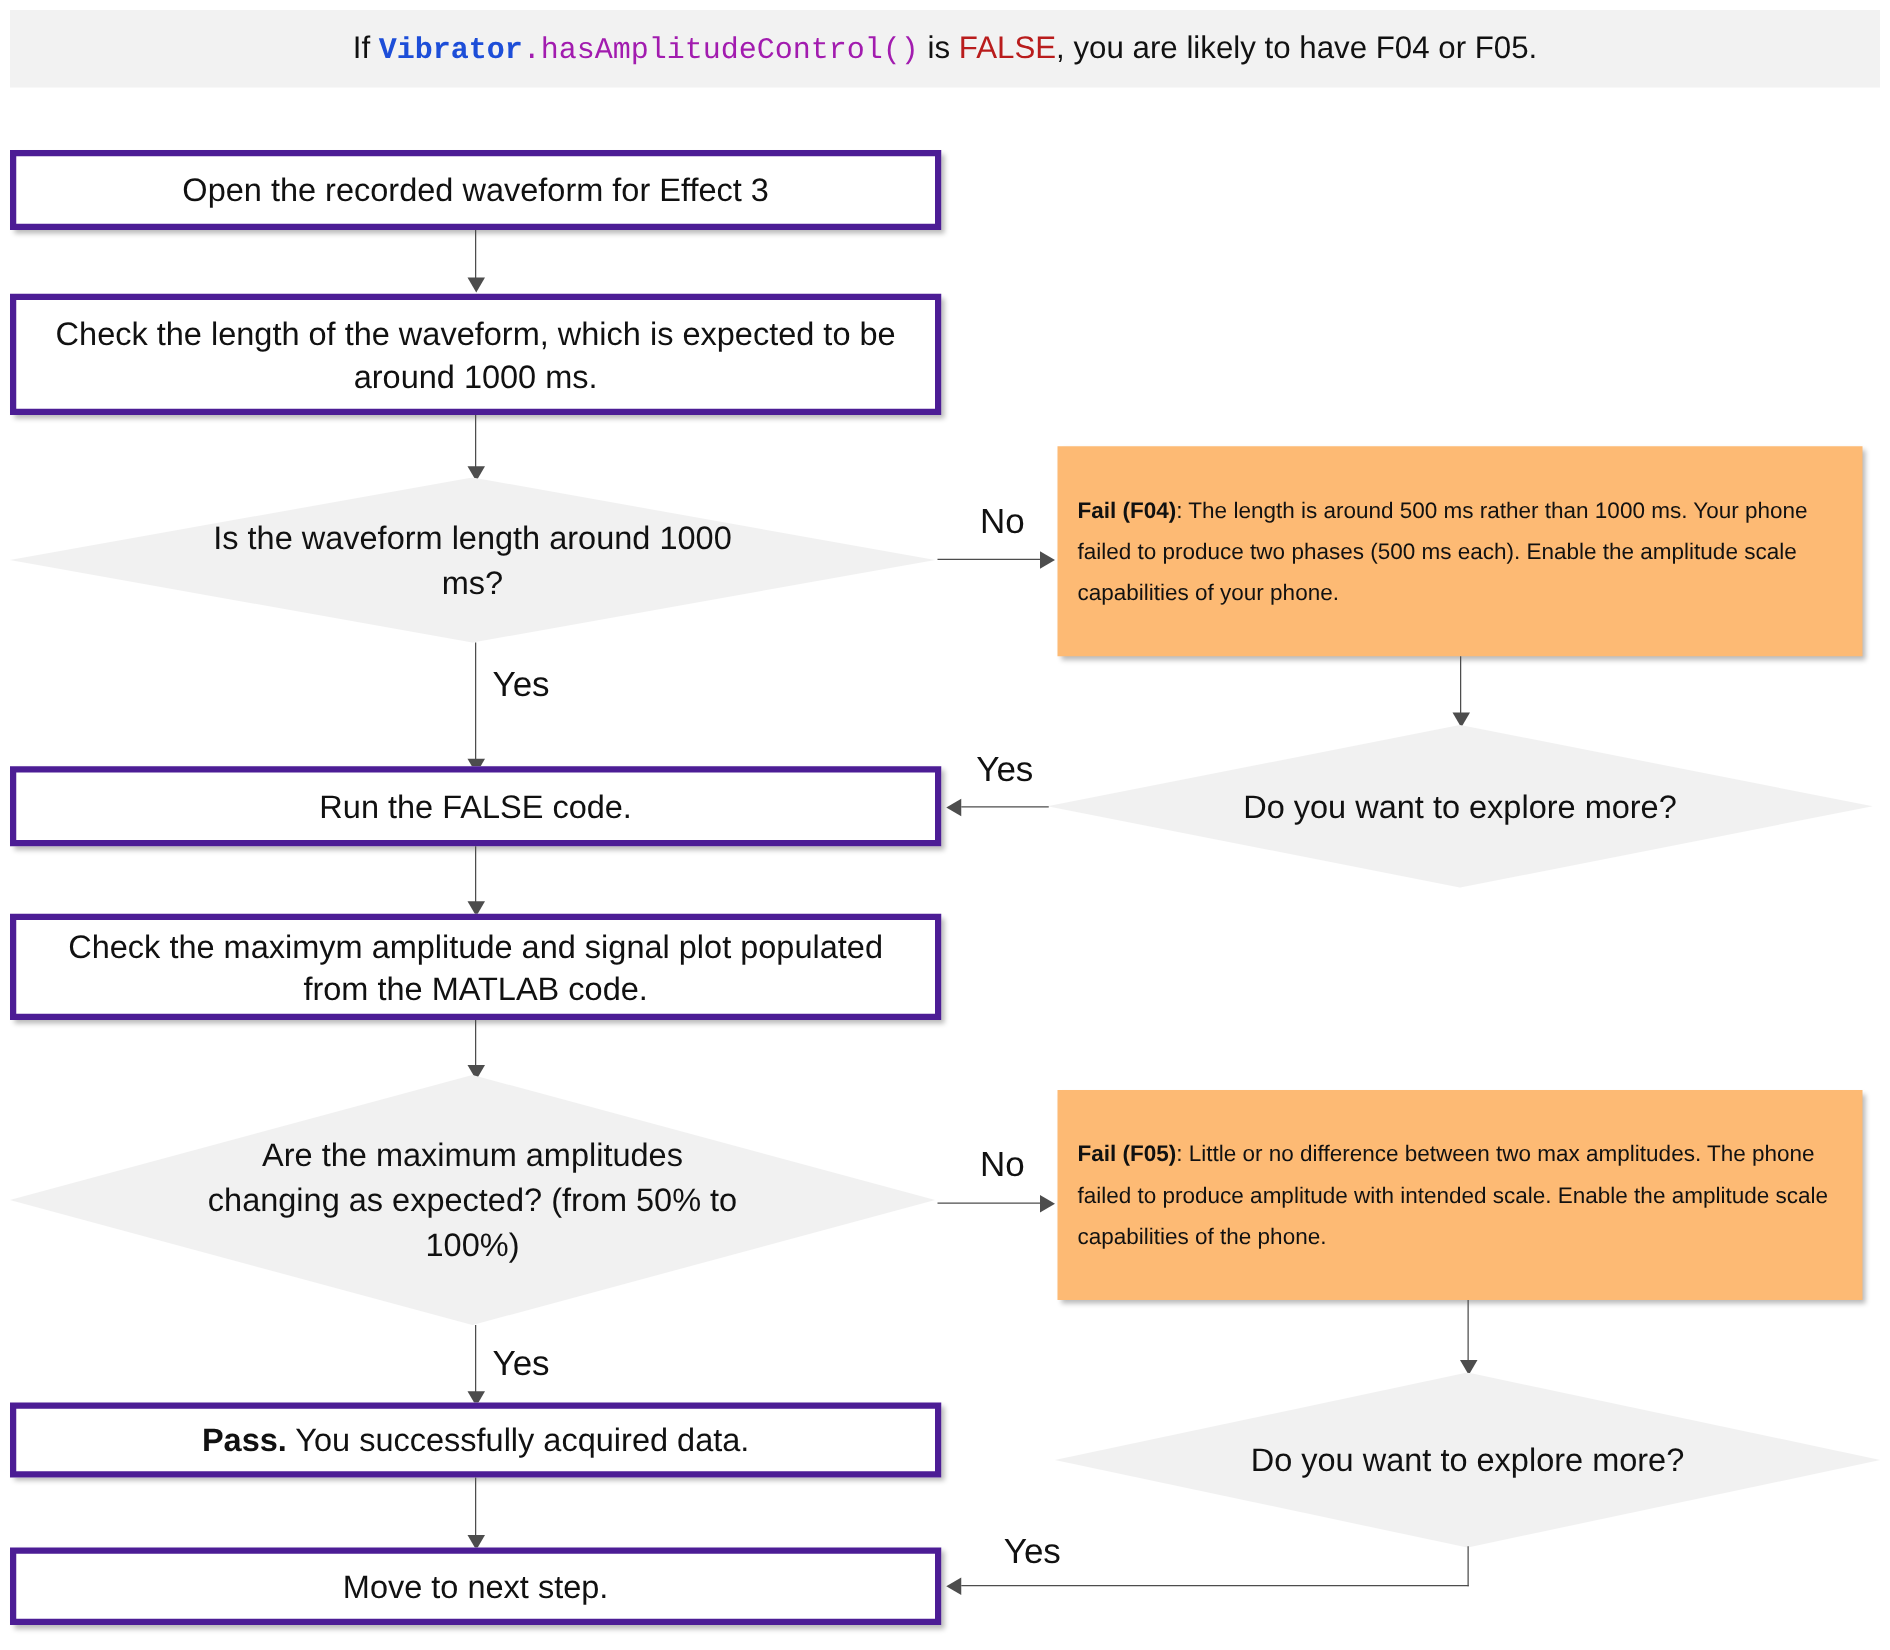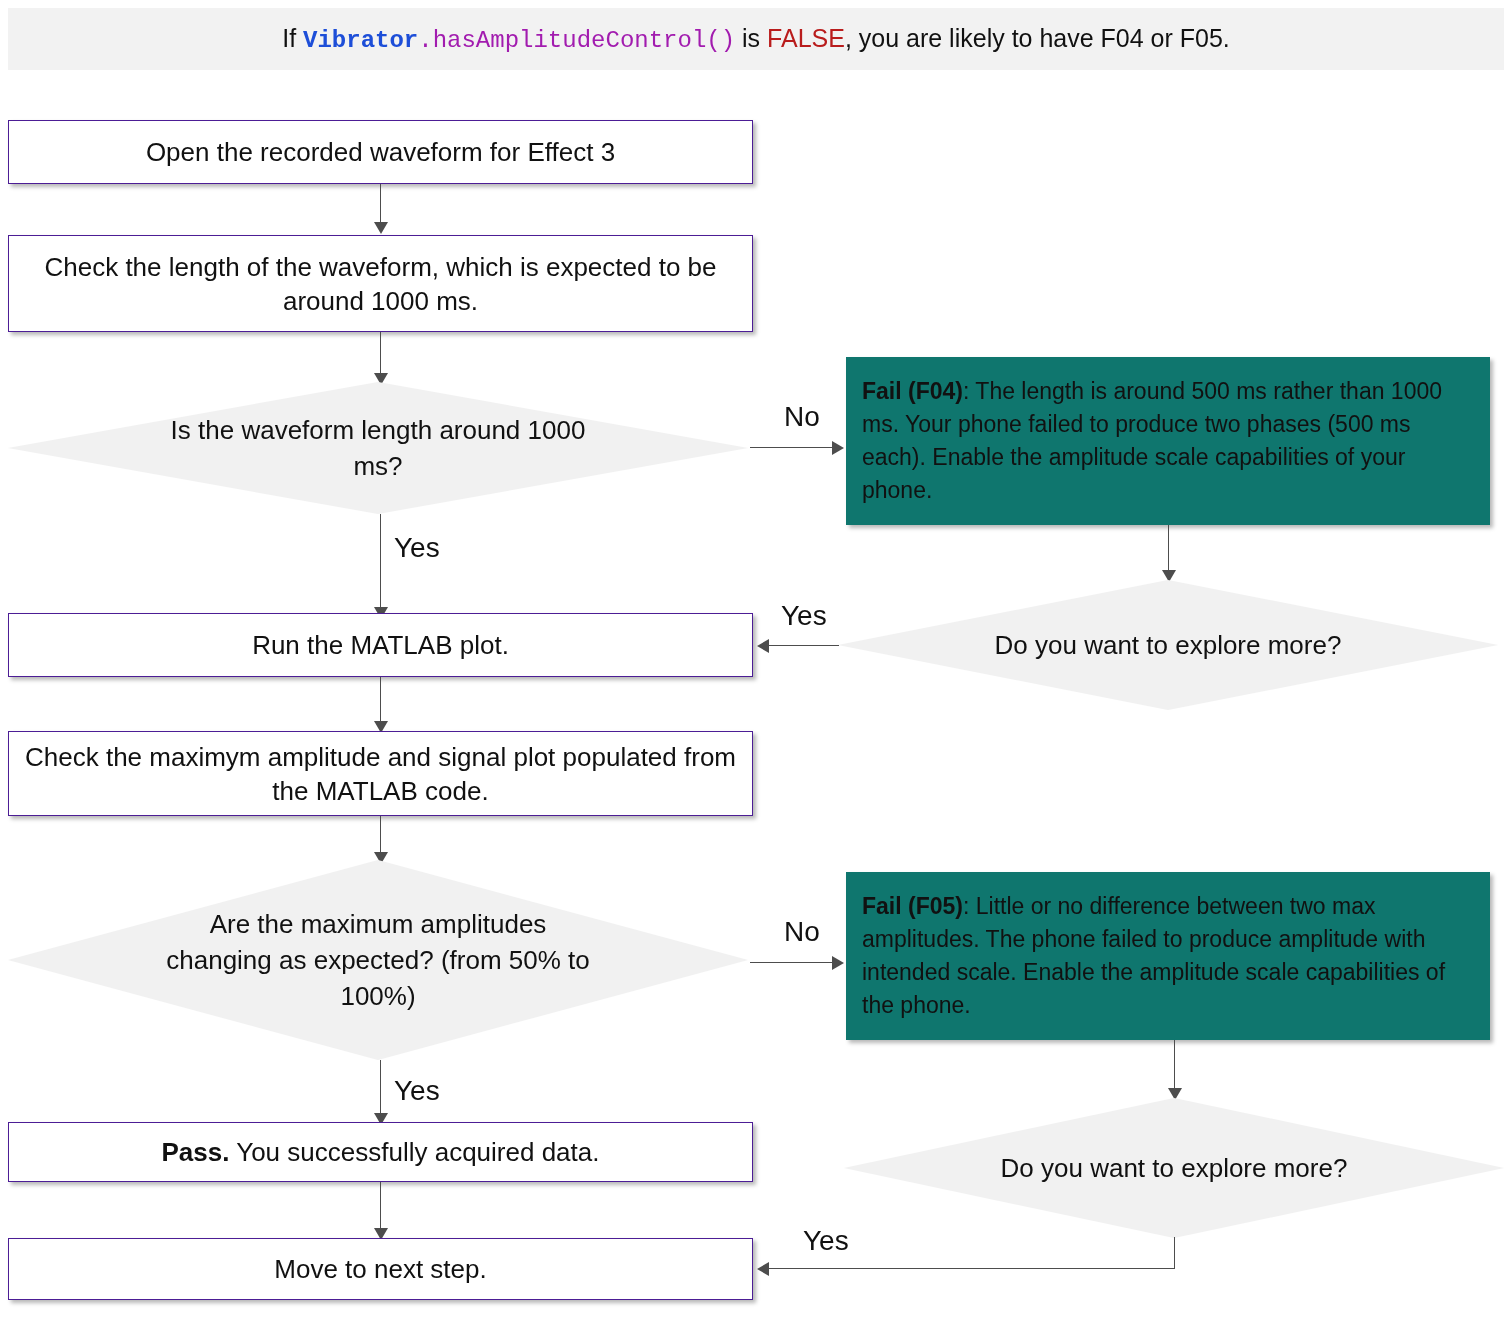--- a/index.html
+++ b/index.html
@@ -47,32 +47,32 @@
     position: absolute;
     box-sizing: border-box;
     display: flex;
     align-items: center;
     justify-content: center;
     text-align: center;
   }
 
   .proc {
     background: #ffffff;
-    border: 1px solid #4c1d95;
+    border: 5px solid #4c1d95;
     box-shadow: 3px 3px 4px rgba(0,0,0,0.28);
     font-size: 26px;
     line-height: 34px;
     padding: 4px 14px;
   }
 
   .fail {
-    background: #0f766e;
+    background: #fdba74;
     border: none;
     box-shadow: 3px 3px 4px rgba(0,0,0,0.28);
-    font-size: 23px;
+    font-size: 18px;
     line-height: 33px;
     padding: 10px 16px;
     text-align: left;
     justify-content: flex-start;
   }
   .fail .inner { display: block; width: 100%; }
 
   
   .decision {
     position: absolute;
@@ -166,21 +166,21 @@
 
 <div class="hline" style="left:750px; top:447px; width:82px;"></div>
 <div class="arrow-right" style="left:832px; top:441px;"></div>
 <div class="edge-label" style="left:784px; top:404px;">No</div>
 
 <div class="vline" style="left:380px; top:514px; height:95px;"></div>
 <div class="arrow-down" style="left:374px; top:607px;"></div>
 <div class="edge-label" style="left:394px; top:535px;">Yes</div>
 
 <div class="node proc" style="left:8px; top:613px; width:745px; height:64px;">
-  <span>Run the MATLAB plot.</span>
+  <span>Run the FALSE code.</span>
 </div>
 
 <div class="vline" style="left:380px; top:677px; height:46px;"></div>
 <div class="arrow-down" style="left:374px; top:721px;"></div>
 
 <div class="node proc" style="left:8px; top:731px; width:745px; height:85px;">
   <span>Check the maximym amplitude and signal plot populated from the MATLAB code.</span>
 </div>
 
 <div class="vline" style="left:380px; top:816px; height:40px;"></div>

